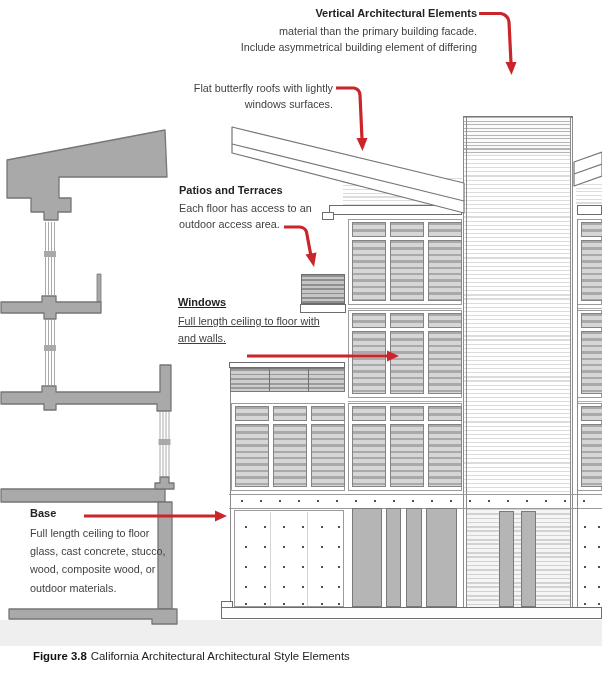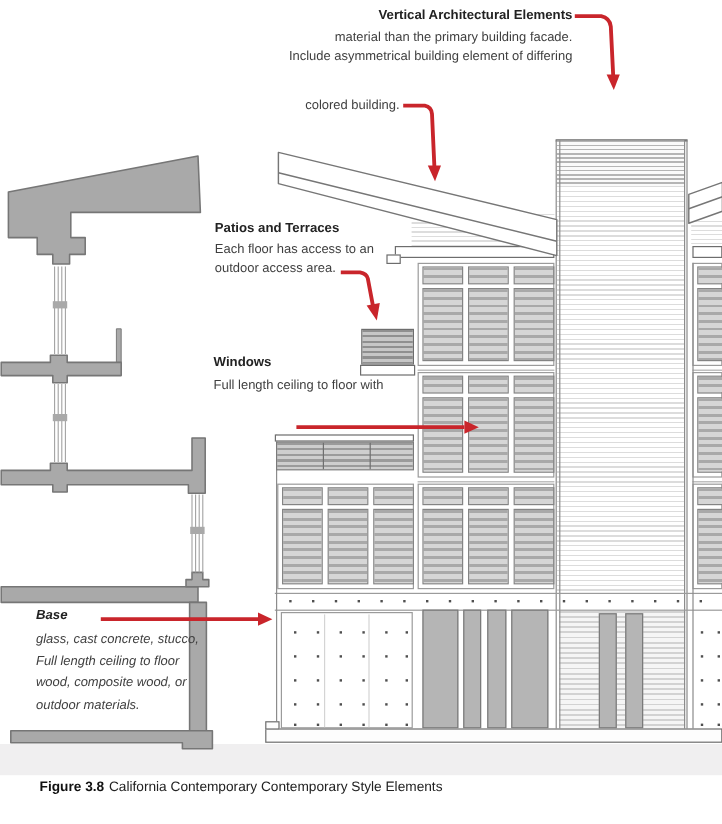--- a/index.html
+++ b/index.html
@@ -29,21 +29,21 @@
   .plinth{background:#fdfdfd;border:1px solid #6d6d6d;}
   .door{background:#b5b5b5;border:1px solid #7a7a7a;}
   .panel{background:#fff;border:1px solid #9b9b9b;}
   .dot{background:#4f4f4f;}
   
   #ovl{left:0;top:0;z-index:5;pointer-events:none;}
   
   .lbl{position:absolute;z-index:6;font-size:10.8px;line-height:15.8px;color:#3f3f3f;white-space:nowrap;}
   .lbl .ttl{font-weight:bold;font-size:11px;color:#222;margin-bottom:2px;}
   .lbl.right{text-align:right;}
-  .lbl.lh17 div{line-height:17.4px;}
+  .lbl.lh17 div{line-height:17.4px;text-decoration:underline;}
   .lbl.lh18 div{line-height:18.3px;}
   .lbl.lh17 .ttl,.lbl.lh18 .ttl{line-height:15.8px;}
   #caption{position:absolute;left:5px;top:650px;z-index:6;font-size:11.4px;color:#222;white-space:nowrap;}
   #caption .cl{font-weight:bold;color:#111;margin-right:4px;padding-left:28px;}
 </style>
 </head>
 <body>
 
 <div id="fig">
 
@@ -239,39 +239,41 @@
     </g>
   </svg>
 
   <div class="lbl right" style="top:6px;right:125px;">
     <div class="ttl">Vertical Architectural Elements</div>
     <div>material than the primary building facade.</div>
     <div>Include asymmetrical building element of differing</div>
   </div>
 
   <div class="lbl right" style="top:81px;right:269px;">
-    <div>colored building.</div>
+    <div>Flat butterfly roofs with lightly</div>
+    <div>windows surfaces.</div>
   </div>
 
   <div class="lbl" style="top:183px;left:179px;">
     <div class="ttl">Patios and Terraces</div>
     <div>Each floor has access to an</div>
     <div>outdoor access area.</div>
   </div>
 
   <div class="lbl lh17" style="top:295px;left:178px;">
     <div class="ttl">Windows</div>
     <div>Full length ceiling to floor with</div>
-  </div>
-
-  <div class="lbl lh18" style="top:506px;left:30px;font-style:italic;">
+    <div>and walls.</div>
+  </div>
+
+  <div class="lbl lh18" style="top:506px;left:30px;">
     <div class="ttl">Base</div>
+    <div>Full length ceiling to floor</div>
     <div>glass, cast concrete, stucco,</div>
-    <div>Full length ceiling to floor</div>
     <div>wood, composite wood, or</div>
     <div>outdoor materials.</div>
   </div>
 
   <div id="caption">
-    <span class="cl">Figure 3.8</span><span>California Contemporary Contemporary Style Elements</span>
+    <span class="cl">Figure 3.8</span><span>California Architectural Architectural Style Elements</span>
   </div>
 
 </div>
 
 </body></html>

